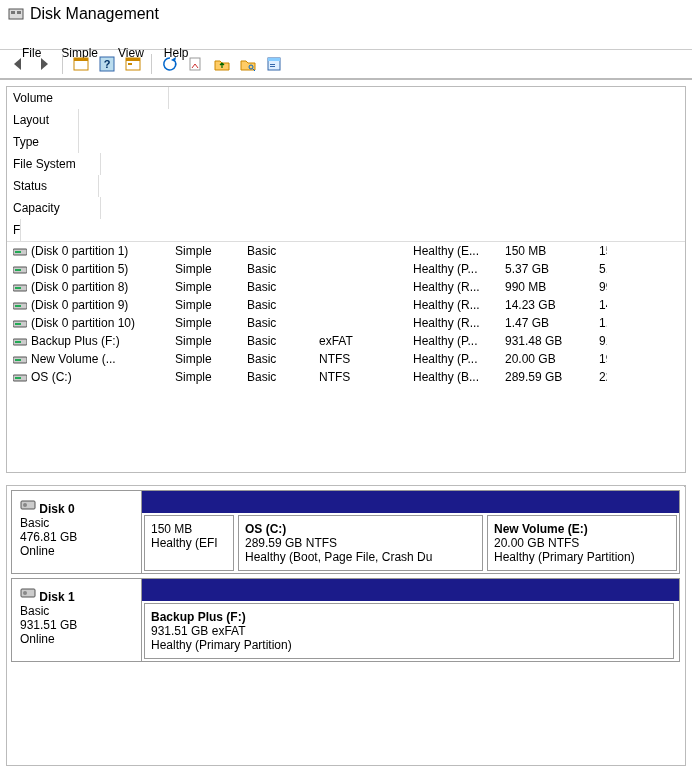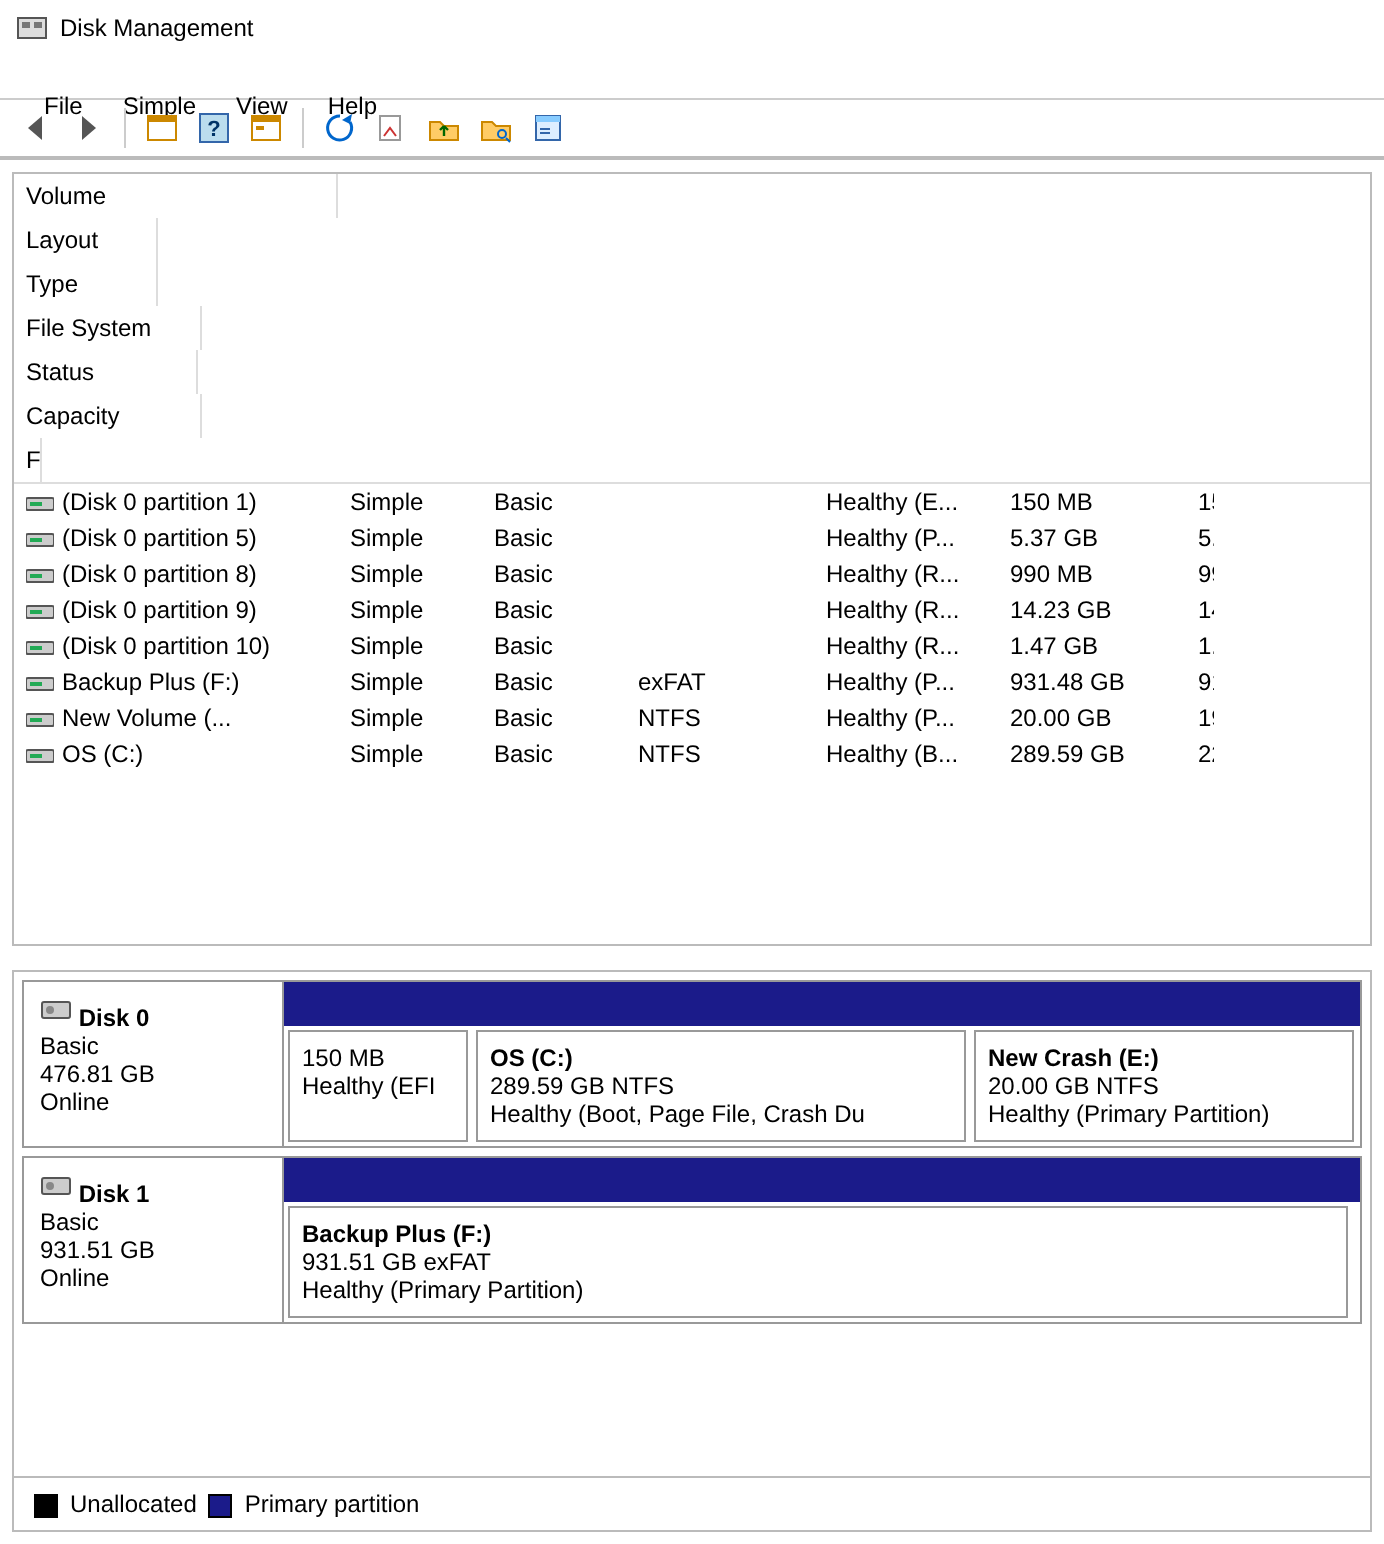--- a/index.html
+++ b/index.html
@@ -18,21 +18,21 @@
     align-items: center;
     padding: 4px 8px;
     height: 28px;
     background: #fff;
   }
   .titlebar .app-icon {
     width: 16px; height: 16px;
     margin-right: 6px;
     display: inline-flex;
   }
-  .titlebar .title { font-size: 12px; }
+  .titlebar .title { font-size: 16px; }
   .menubar {
     display: flex;
     padding: 2px 8px 2px 12px;
     height: 22px;
     align-items: center;
     border-bottom: 1px solid #ccc;
   }
   .menubar .menu-item { padding: 2px 10px; cursor: default; margin-top: 29px; }
   .toolbar {
     display: flex;
@@ -86,21 +86,20 @@
   .col-status{width:92px;}
   .col-cap{width:94px;}
   .col-free{width:14px; overflow:hidden;}
   .vol-icon{display:inline-flex;vertical-align:middle;margin-right:4px;}
   .disk-map {
     flex:1;
     margin:6px;
     border:1px solid #bbb;
     overflow:hidden;
     display:flex;
-    flex-direction:column;
   }
   .disk-row{
     display:flex;
     border:1px solid #999;
     margin:4px;
   }
   .disk-info{
     width:130px;
     padding:6px 8px;
     border-right:1px solid #999;
@@ -374,21 +373,21 @@
               <div class="partition" style="width:90px">
                 <div>150 MB</div>
                 <div>Healthy (EFI</div>
               </div>
               <div class="partition" style="width:245px">
                 <div class="pname">OS  (C:)</div>
                 <div>289.59 GB NTFS</div>
                 <div>Healthy (Boot, Page File, Crash Du</div>
               </div>
               <div class="partition" style="width:190px">
-                <div class="pname">New Crash  (E:)</div>
+                <div class="pname">New Volume  (E:)</div>
                 <div>20.00 GB NTFS</div>
                 <div>Healthy (Primary Partition)</div>
               </div>
             </div>
           </div>
         </div>
         <div class="disk-row">
           <div class="disk-info">
             <div><span><svg width="16" height="16" viewBox="0 0 16 16">
                   <rect x="1" y="4" width="14" height="8" rx="1" fill="#ccc" stroke="#555"></rect>

